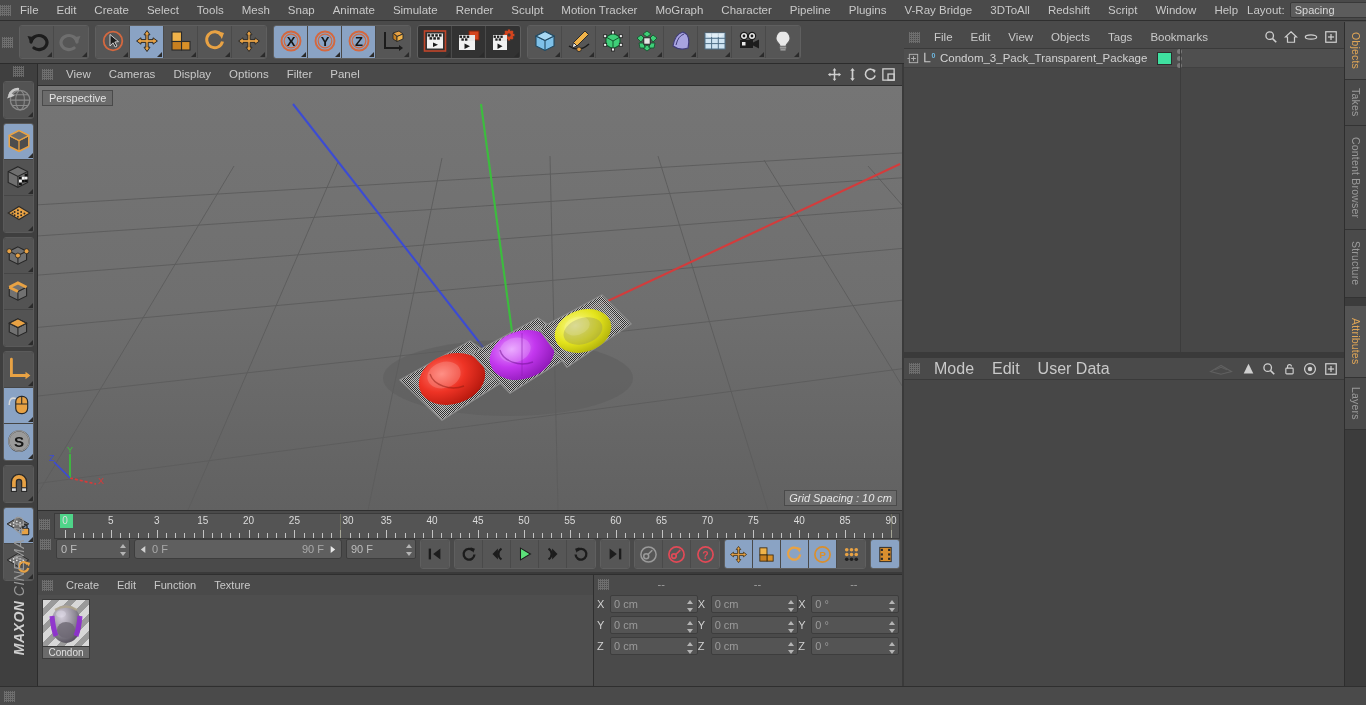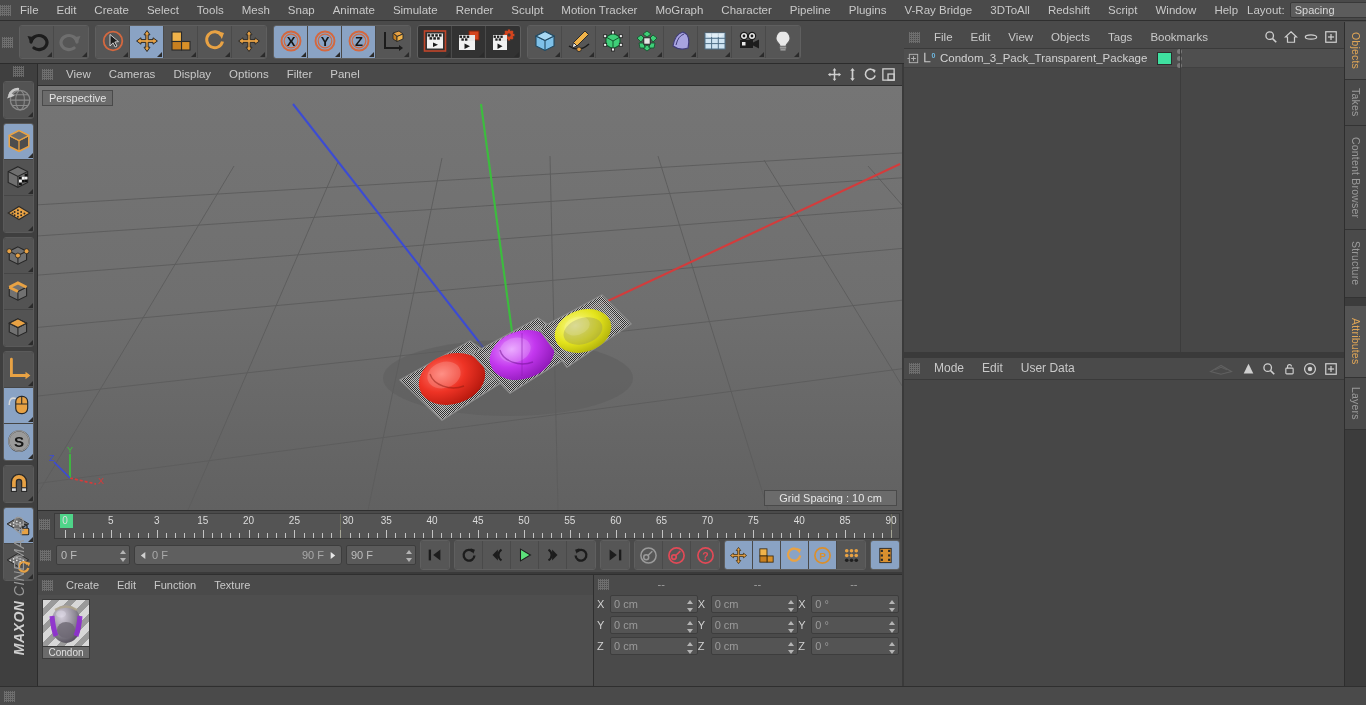--- a/index.html
+++ b/index.html
@@ -108,40 +108,40 @@
     background:#6e6e6e;
   }
   #vp-label {
     position:absolute; left:4px; top:4px; z-index:6;
     background:#6b6b6b; border:1px solid #4a4a4a;
     padding:1px 6px; font-size:11px; color:#e2e2e2;
   }
   #grid-spacing {
     position:absolute; right:5px; bottom:4px; z-index:6;
     background:#6b6b6b; border:1px solid #4a4a4a;
-    padding:1px 14px; font-size:11px; color:#e6e6e6;
+    padding:1px 4px; font-size:11px; color:#e6e6e6;font-style:italic;
   }
   #axis-gizmo { position:absolute; left:10px; bottom:20px; z-index:6; }
 
   
   #tl-panel {
     position:absolute; left:38px; top:510px; width:864px; height:62px;
     background:#4a4a4a; border-top:1px solid #2f2f2f;
   }
   #tl-ruler {
     position:relative; height:26px; margin:2px 2px 0 2px;
     background:#545454; border:1px solid #3b3b3b; overflow:hidden;
   }
   .tick { position:absolute; bottom:0; width:1px; background:#c3c3c3; }
   .tlabel { position:absolute; top:1px; font-size:10px; color:#dcdcdc; transform:translateX(-50%); }
   #tl-playhead {
     position:absolute; left:0; top:0; width:13px; height:14px;
     background:#4fd489;
   }
-  #tl-ctrls { display:flex; align-items:center; height:32px; padding:0 2px; gap:4px; }
+  #tl-ctrls { display:flex; align-items:flex-start; height:32px; padding:0 2px; gap:4px; }
   .numfield {
     height:20px; background:#5a5a5a; border:1px solid #3d3d3d; border-radius:2px;
     display:flex; align-items:center; padding:0 4px; color:#bdbdbd; font-size:11px;
     position:relative;
   }
   .spin {
     position:absolute; right:3px; top:4px; width:7px; height:12px;
     display:flex; flex-direction:column; justify-content:space-between; align-items:center;
   }
   .spin i { display:block; width:0; height:0; border-left:3.5px solid transparent; border-right:3.5px solid transparent; }
@@ -222,21 +222,21 @@
   #obj-row .oname { color:#d3d3d3; font-size:11.5px; white-space:nowrap; }
   #obj-col-split { position:absolute; left:276px; top:0; bottom:0; width:1px; background:#3c3c3c; }
   .tagdot { width:5px;height:5px;border-radius:50%;background:#7a7a7a;margin:1px 0; }
 
   
   #attr-panel {
     position:absolute; left:904px; top:358px; width:440px; height:328px;
     background:#4a4a4a;
   }
   #attr-head { height:21px; display:flex; align-items:center; }
-  #attr-head .menu-item { font-size:12px; }
+  #attr-head .menu-item { font-size:16px; }
   #attr-icons { margin-left:auto; display:flex; align-items:center; gap:7px; padding-right:6px; }
   #attr-body { height:307px; background:#474747; border-top:1px solid #3a3a3a; }
 
   
   #vtabs {
     position:absolute; left:1344px; top:22px; width:22px; height:664px;
     background:#3c3c3c; border-left:1px solid #2e2e2e;
   }
   .vtab {
     width:22px; display:flex; align-items:center; justify-content:center;

